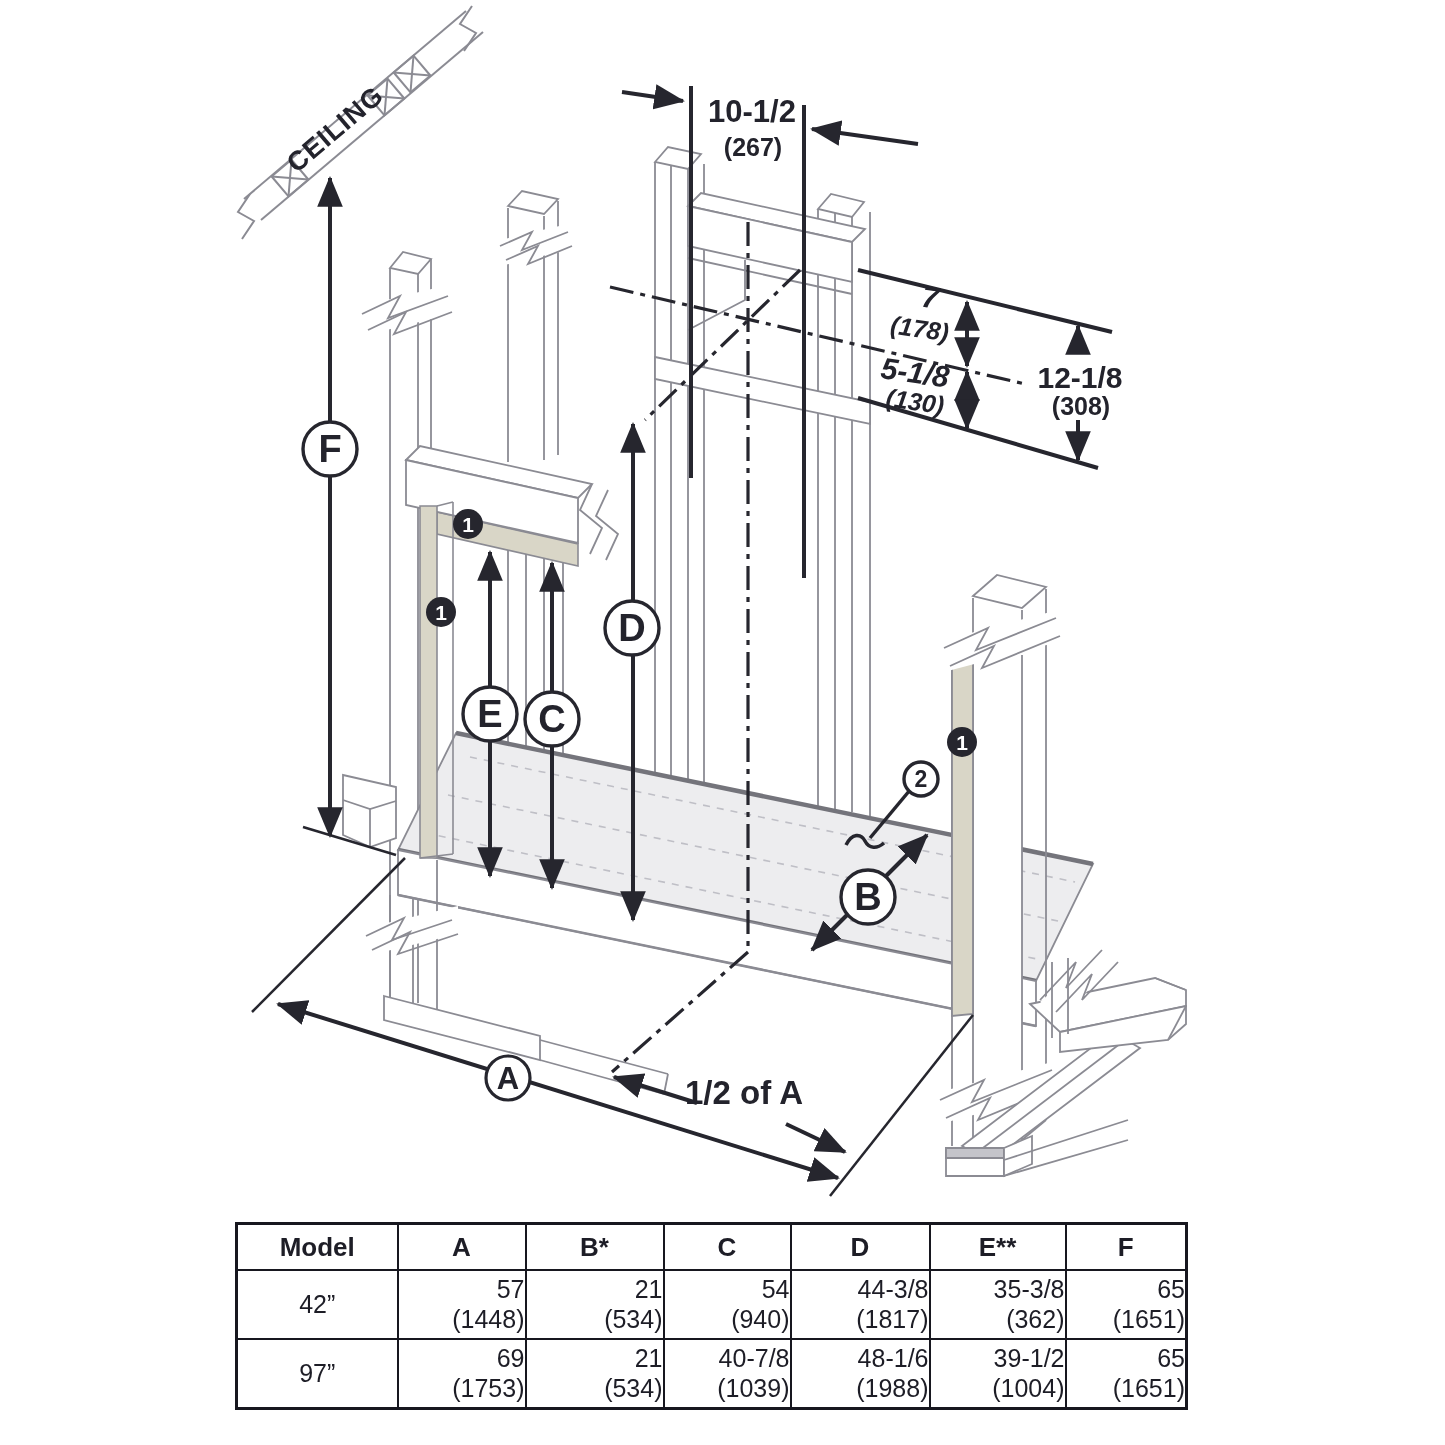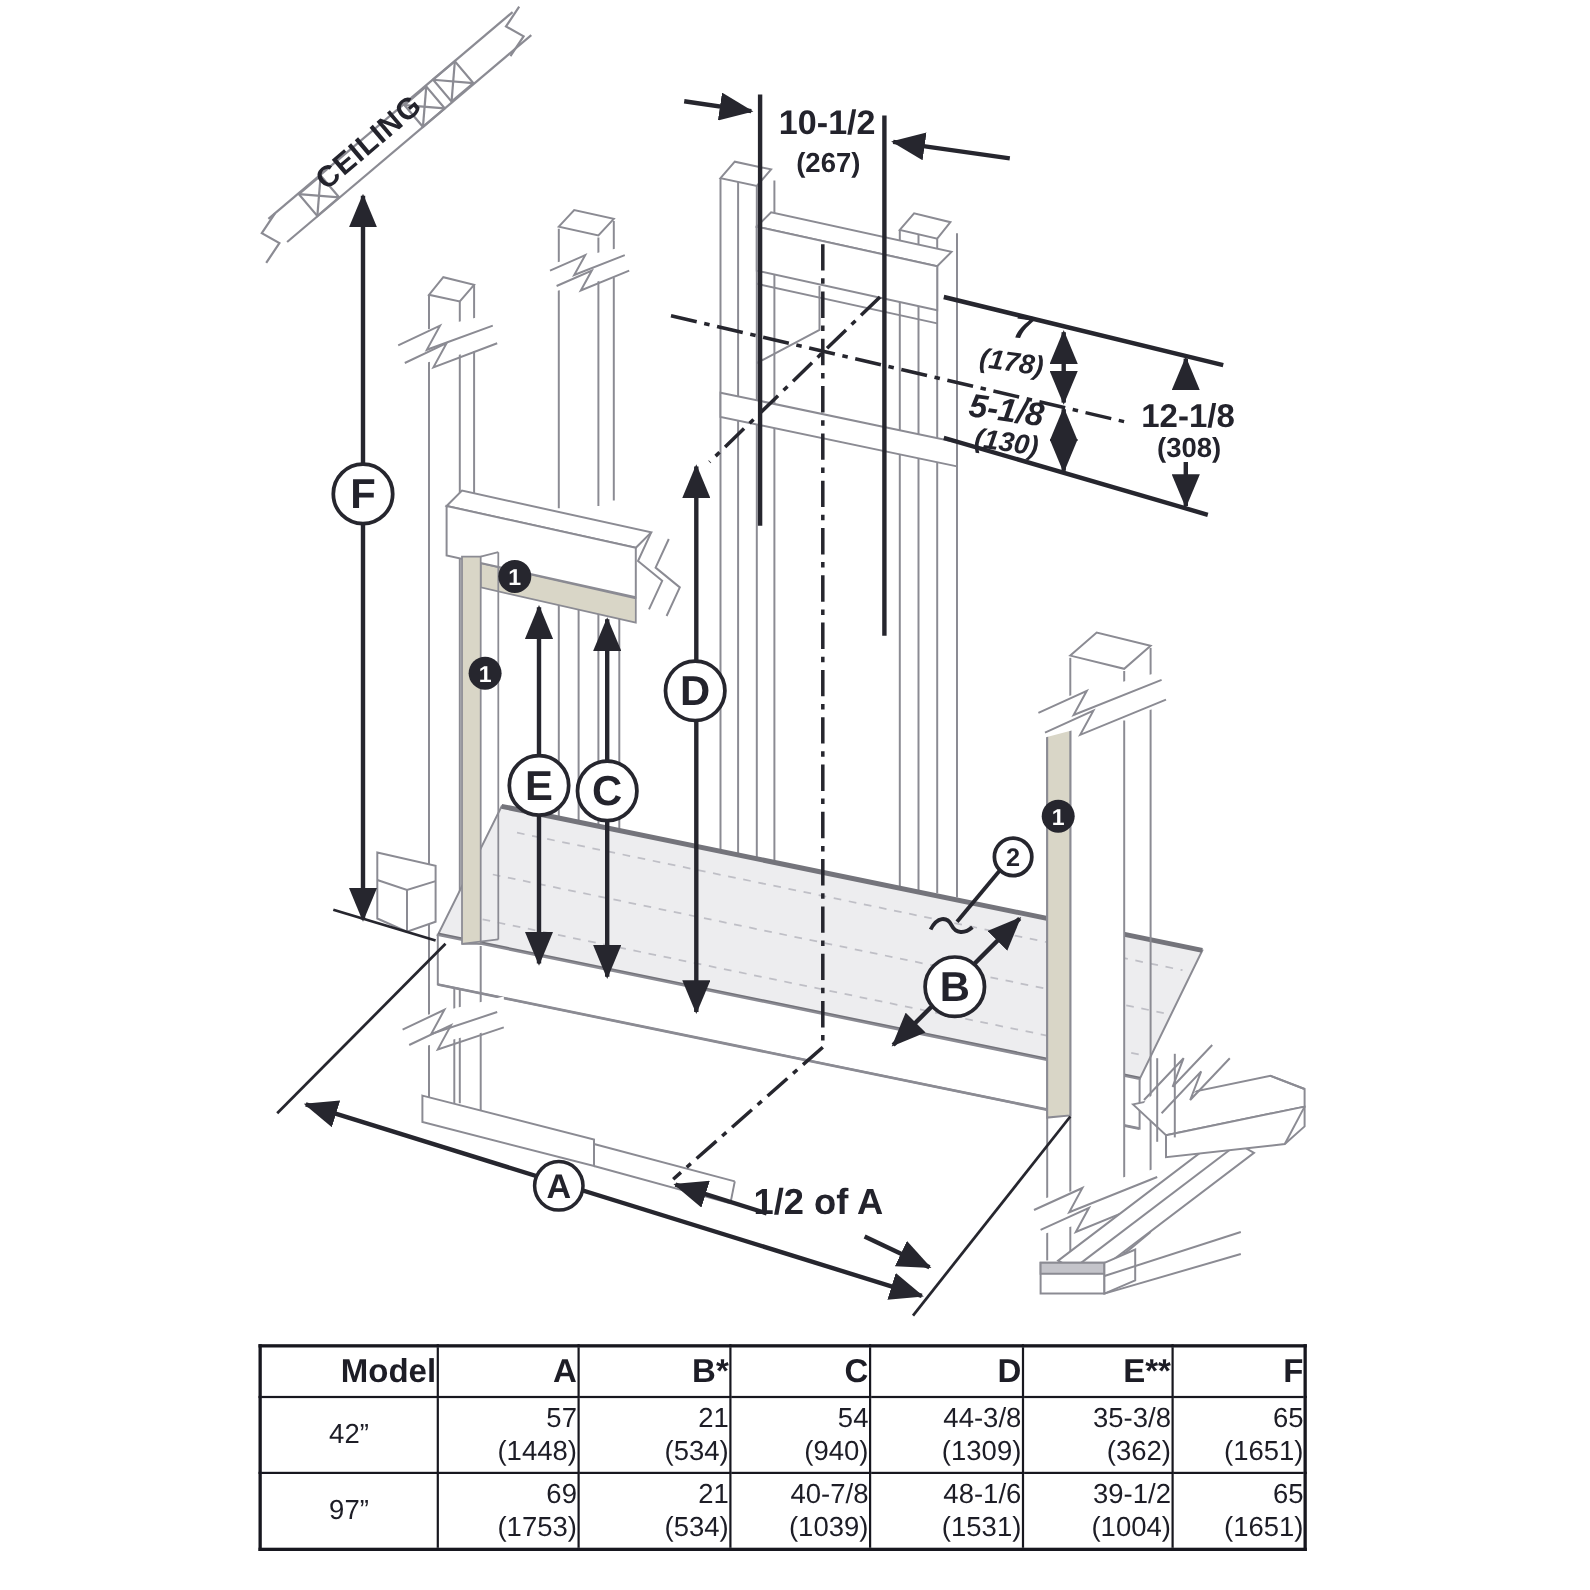--- a/index.html
+++ b/index.html
@@ -18,21 +18,21 @@
   #spec-table {
     position:absolute; left:235px; top:1222px;
     border-collapse:collapse; table-layout:fixed;
     color:#1d1d26;
   }
   #spec-table td, #spec-table th {
     border:2px solid #17171f; text-align:center; vertical-align:middle;
     padding:0; line-height:1.18;
   }
   #spec-table { border:3px solid #17171f; }
-  #spec-table th { font-size:30px; font-weight:bold; height:44px;text-align:right; }
+  #spec-table th { font-size:26px; font-weight:bold; height:44px; }
   #spec-table td { font-size:25px; font-weight:normal; height:67px; }
   .mm { display:block;text-align:right; }
 </style>
 </head>
 <body>
 
 <div id="stage">
 
 <svg width="1445" height="1445" viewBox="0 0 1445 1445">
   <defs>
@@ -353,21 +353,21 @@
       <td>
             <span class="mm">21</span>
             <span class="mm">(534)</span>
           </td>
       <td>
             <span class="mm">54</span>
             <span class="mm">(940)</span>
           </td>
       <td>
             <span class="mm">44-3/8</span>
-            <span class="mm">(1309)</span>
+            <span class="mm">(1817)</span>
           </td>
       <td>
             <span class="mm">35-3/8</span>
             <span class="mm">(362)</span>
           </td>
       <td>
             <span class="mm">65</span>
             <span class="mm">(1651)</span>
           </td>
     </tr>
@@ -380,21 +380,21 @@
       <td>
             <span class="mm">21</span>
             <span class="mm">(534)</span>
           </td>
       <td>
             <span class="mm">40-7/8</span>
             <span class="mm">(1039)</span>
           </td>
       <td>
             <span class="mm">48-1/6</span>
-            <span class="mm">(1531)</span>
+            <span class="mm">(1988)</span>
           </td>
       <td>
             <span class="mm">39-1/2</span>
             <span class="mm">(1004)</span>
           </td>
       <td>
             <span class="mm">65</span>
             <span class="mm">(1651)</span>
           </td>
     </tr>

